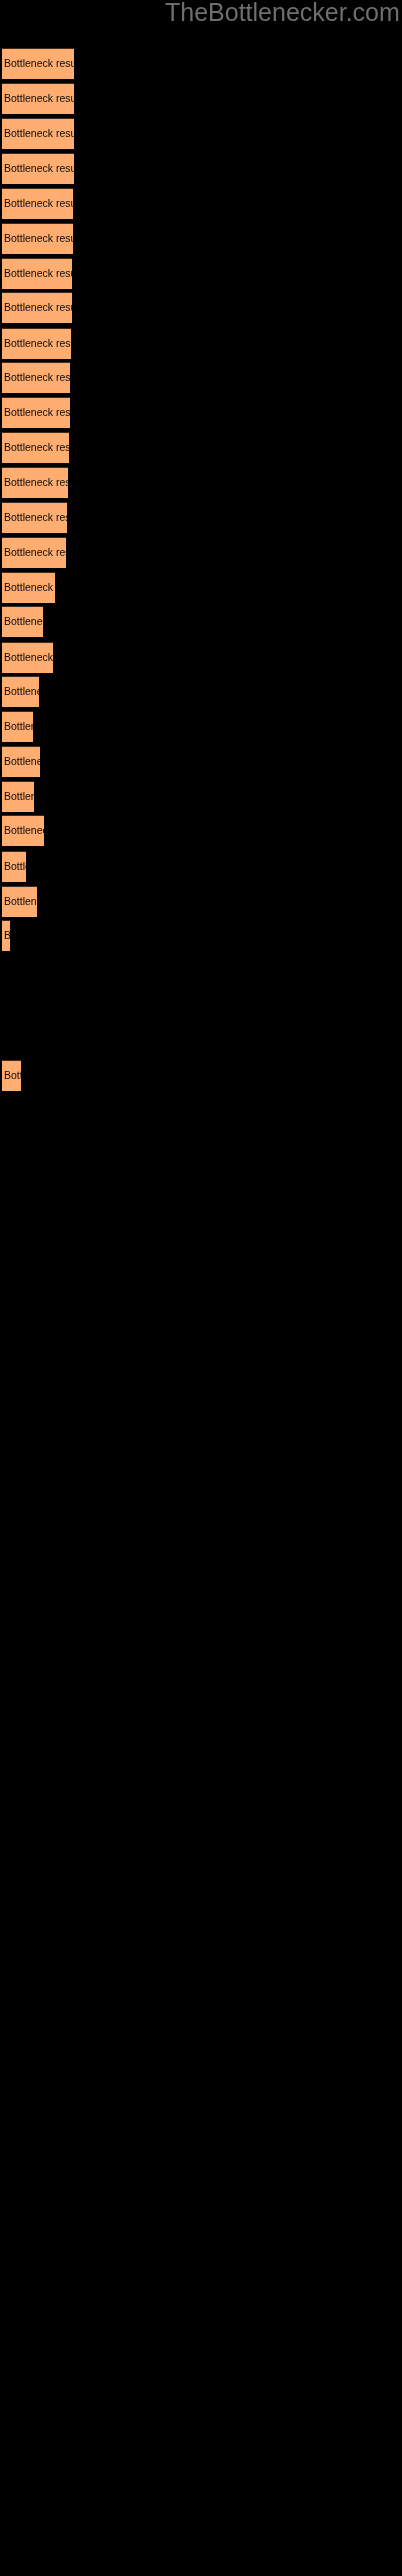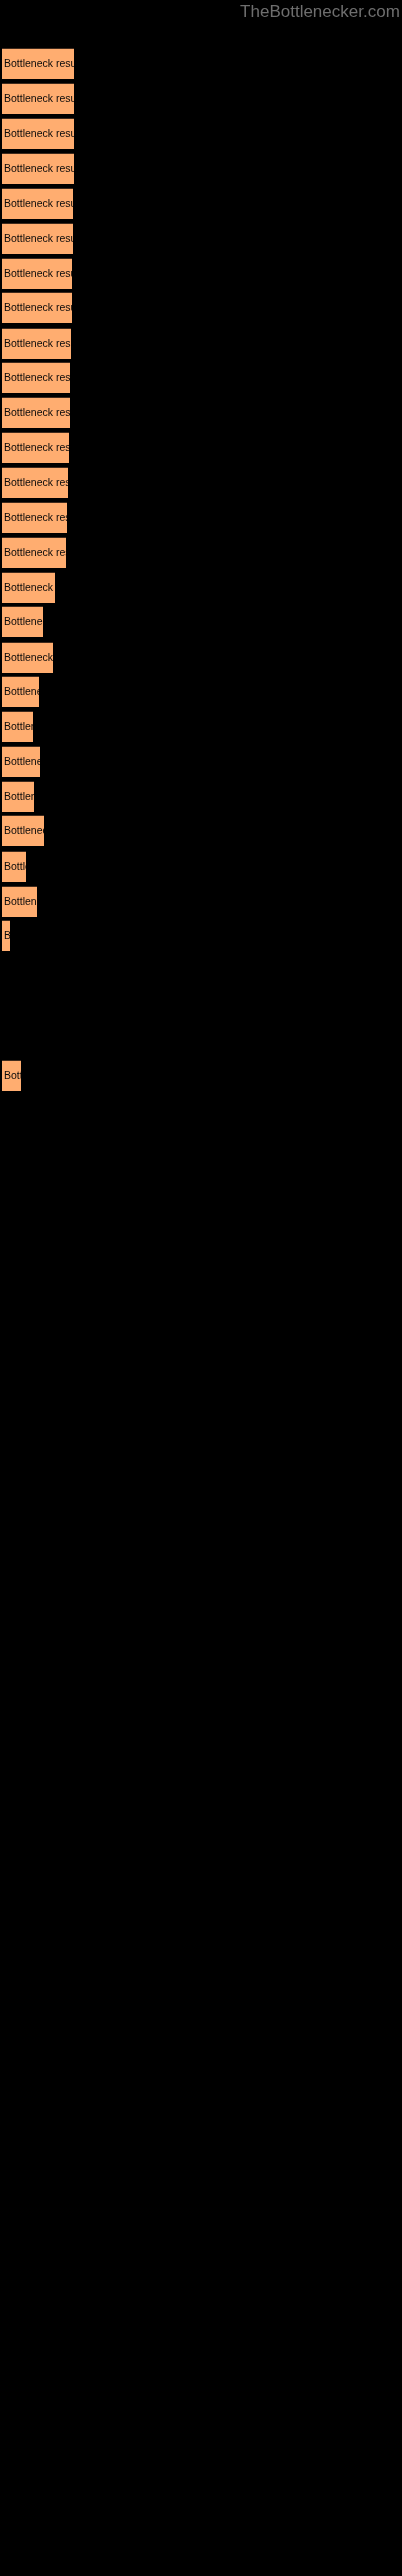--- a/index.html
+++ b/index.html
@@ -21,21 +21,21 @@
     left: 0; top: 0;
     width: 403px;
     height: 2576px;
     background: #000000;
   }
   .watermark {
     position: absolute;
     right: 3.2px;
     top: 0px;
     font-family: "Liberation Sans", sans-serif;
-    font-size: 17px;
+    font-size: 25px;
     line-height: 24px;
     color: #6e6e6e;
     letter-spacing: 0px;
     white-space: nowrap;
     user-select: none;
     text-align: right;
   }
   .bars-layer {
     position: absolute;
     left: 0; top: 0;

